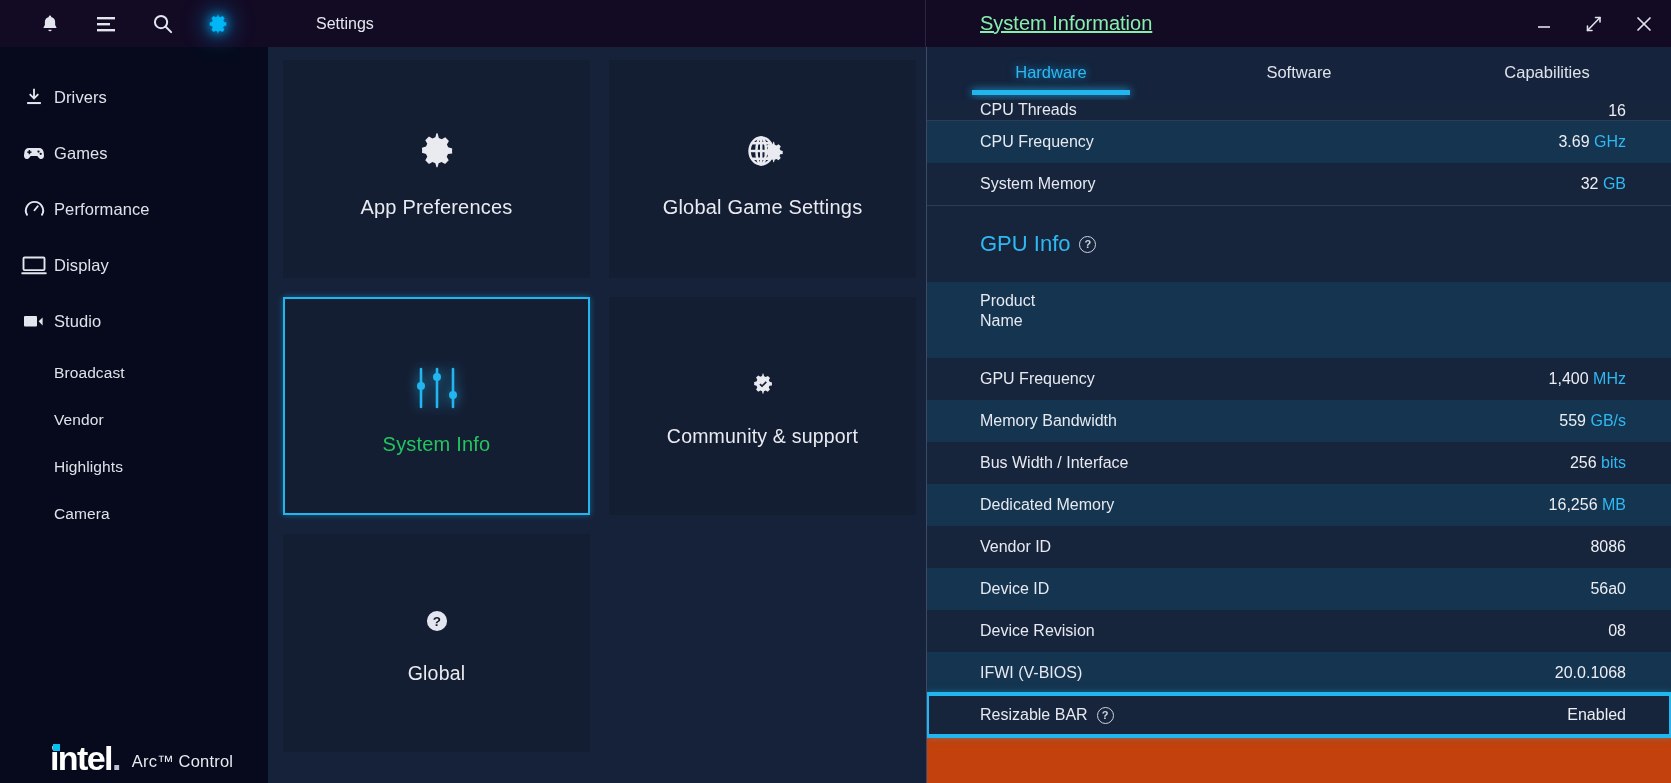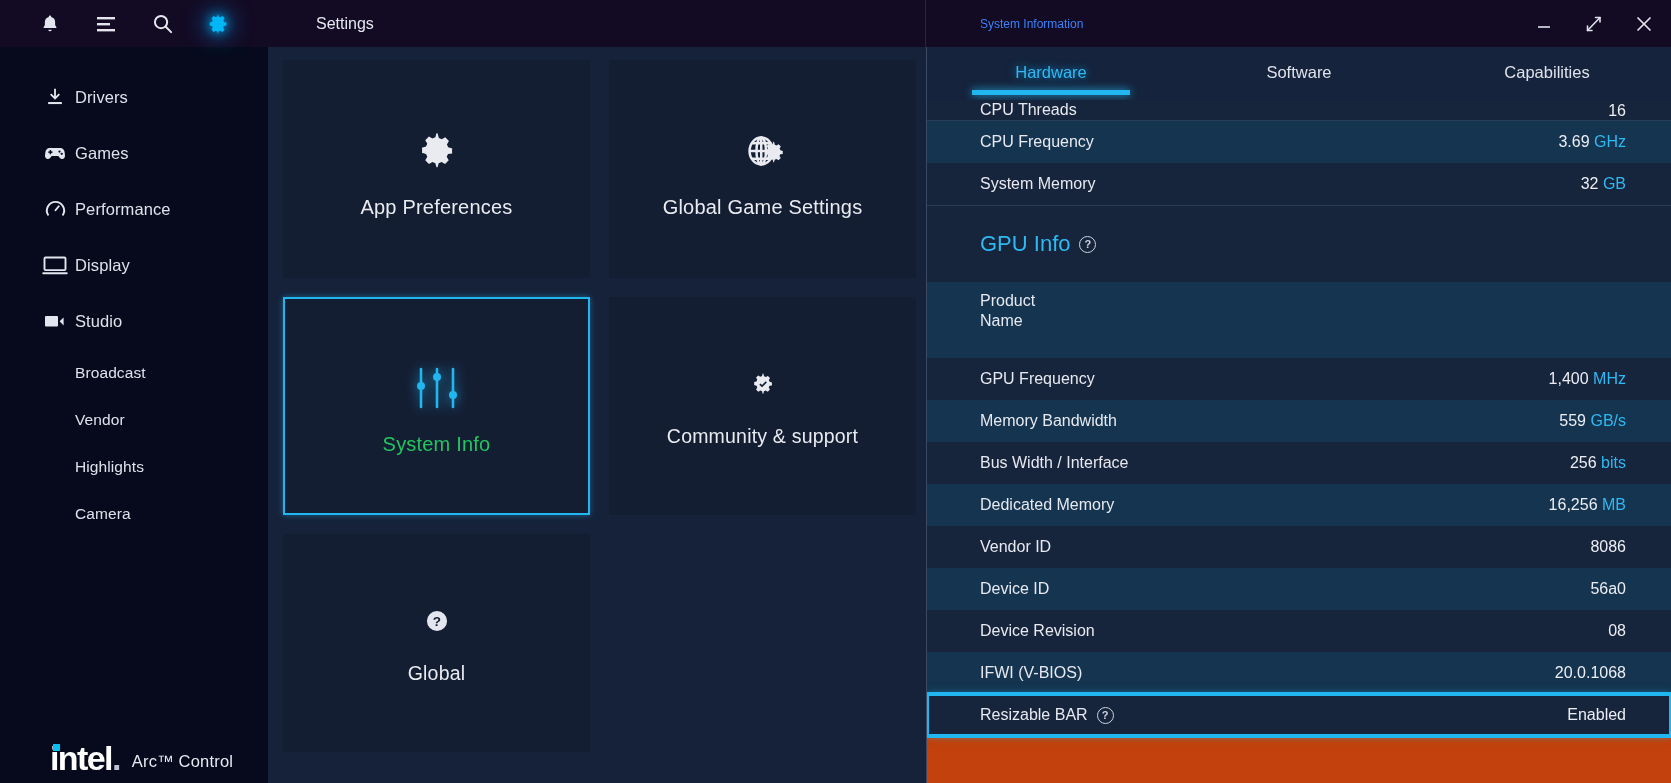--- a/index.html
+++ b/index.html
@@ -12,21 +12,21 @@
   
   #app{ position:absolute; inset:0; display:flex; }
 
   
   .rail{ width:268px; flex:0 0 268px; background:#060a1c; display:flex; flex-direction:column; }
   .rail-top{ height:47px; background:#130a24; display:flex; align-items:center; justify-content:space-around; padding:0 22px; }
   .rail-ico{ width:30px; height:30px; display:flex; align-items:center; justify-content:center; cursor:pointer; }
   .rail-ico svg{ display:block; }
   .rail-ico.active svg{ filter:drop-shadow(0 0 6px #00b2ff) drop-shadow(0 0 12px #0092d8); }
 
-  .rail-nav{ flex:1; padding-top:22px;padding-left:21px; }
+  .rail-nav{ flex:1; padding-top:22px; }
   .nav-item{ display:flex; align-items:center; height:56px; padding-left:14px; cursor:pointer; }
   .nav-ico{ width:40px; flex:0 0 40px; display:flex; align-items:center; justify-content:center; }
   .nav-label{ font-size:16.5px; color:#dfe2ea; letter-spacing:.1px; }
   .nav-sub{ display:flex; align-items:center; height:47px; padding-left:54px; cursor:pointer; }
   .nav-sub .nav-label{ font-size:15.5px; color:#dfe2ea; }
 
   .rail-foot{ height:86px; display:flex; align-items:flex-end; padding:0 0 8px 50px; }
   .brand{ display:flex; align-items:flex-end; gap:12px; }
   .intel-logo{ position:relative; font-size:34px; line-height:34px; font-weight:700; letter-spacing:-1.6px; color:#fff; }
   .intel-logo .dot{ position:absolute; width:7px; height:7px; background:#00c2f5; left:3px; top:3px; }
@@ -44,21 +44,21 @@
   .card-ico{ height:62px; display:flex; align-items:center; justify-content:center; }
   .card-label{ margin-top:14px; font-size:20px; color:#e9ebf1; letter-spacing:.2px; }
   .card.selected .card-label{ color:#22c55e; }
   .card.small .card-ico{ height:38px; }
   .card.small .card-label{ margin-top:22px; font-size:19.5px; }
 
   
   .sysinfo{ flex:1; position:relative; background:#101a2e; }
   .sys-title{ height:47px; background:#130a24; display:flex; align-items:center;
               padding-left:54px; position:relative; }
-  .sys-title-text{ font-size:12px; color:#3b82f6; }
+  .sys-title-text{ font-size:20px; color:#86efac;text-decoration:underline; }
   .win-ctrls{ position:absolute; right:14px; top:0; height:47px; display:flex; align-items:center; gap:24px; }
   .win-btn{ width:26px; height:26px; display:flex; align-items:center; justify-content:center; cursor:pointer; color:#dfe2ea; }
 
   .sys-body{ position:absolute; left:0; right:0; top:47px; bottom:0; background:#101a2e; }
   .panel{ position:absolute; left:0; right:0; top:0; bottom:0; background:#c2410c;
           border-left:1px solid #3c4a63; }
   .tabs{ height:55px; display:flex; align-items:flex-start; padding-top:10px; background:#15233c; }
   .tab{ flex:1; text-align:center; font-size:16.5px; color:#dfe2ea; cursor:pointer; position:relative; padding:6px 0 0; }
   .tab.active{ color:#2fb9f3; text-shadow:0 0 9px rgba(0,180,255,.75); }
   .tab .bar{ display:none; position:absolute; left:18%; right:18%; bottom:-13px; height:5px;

